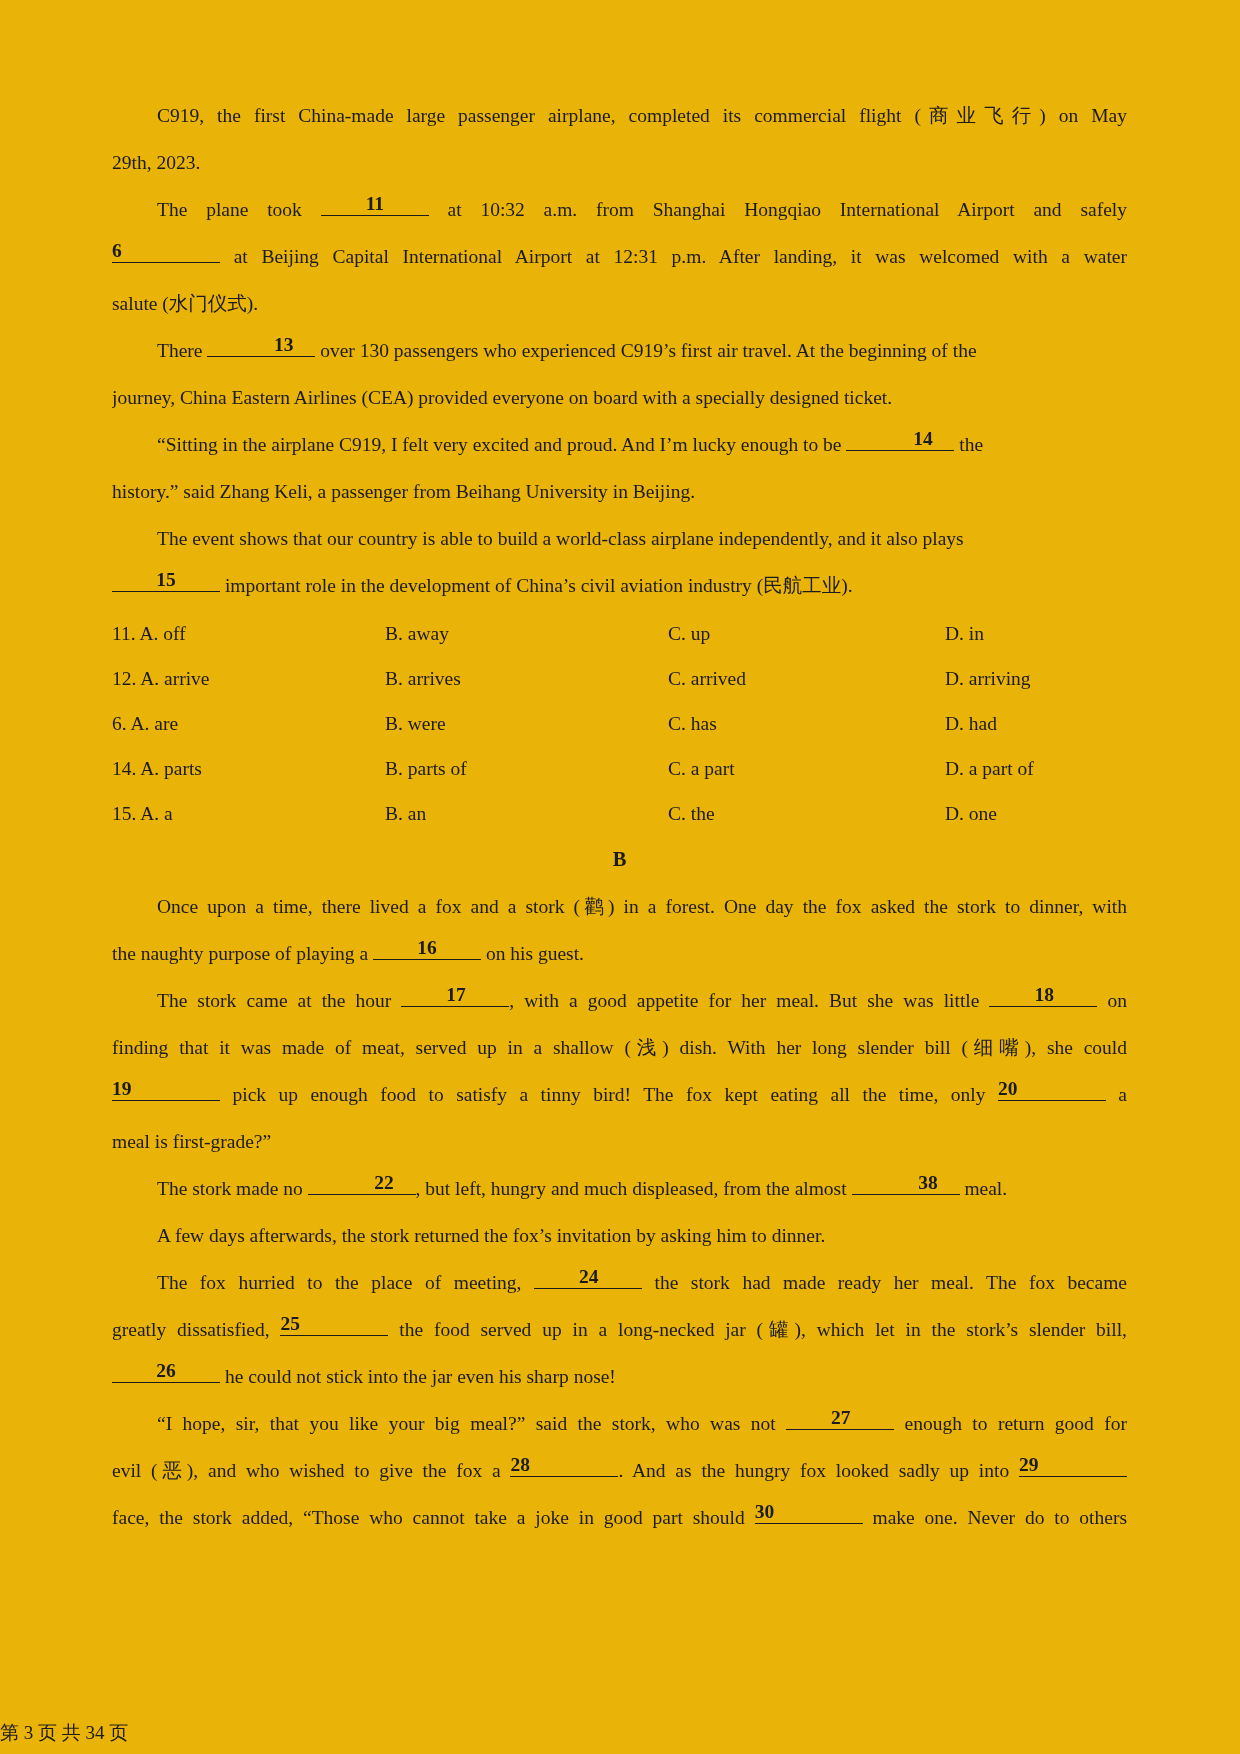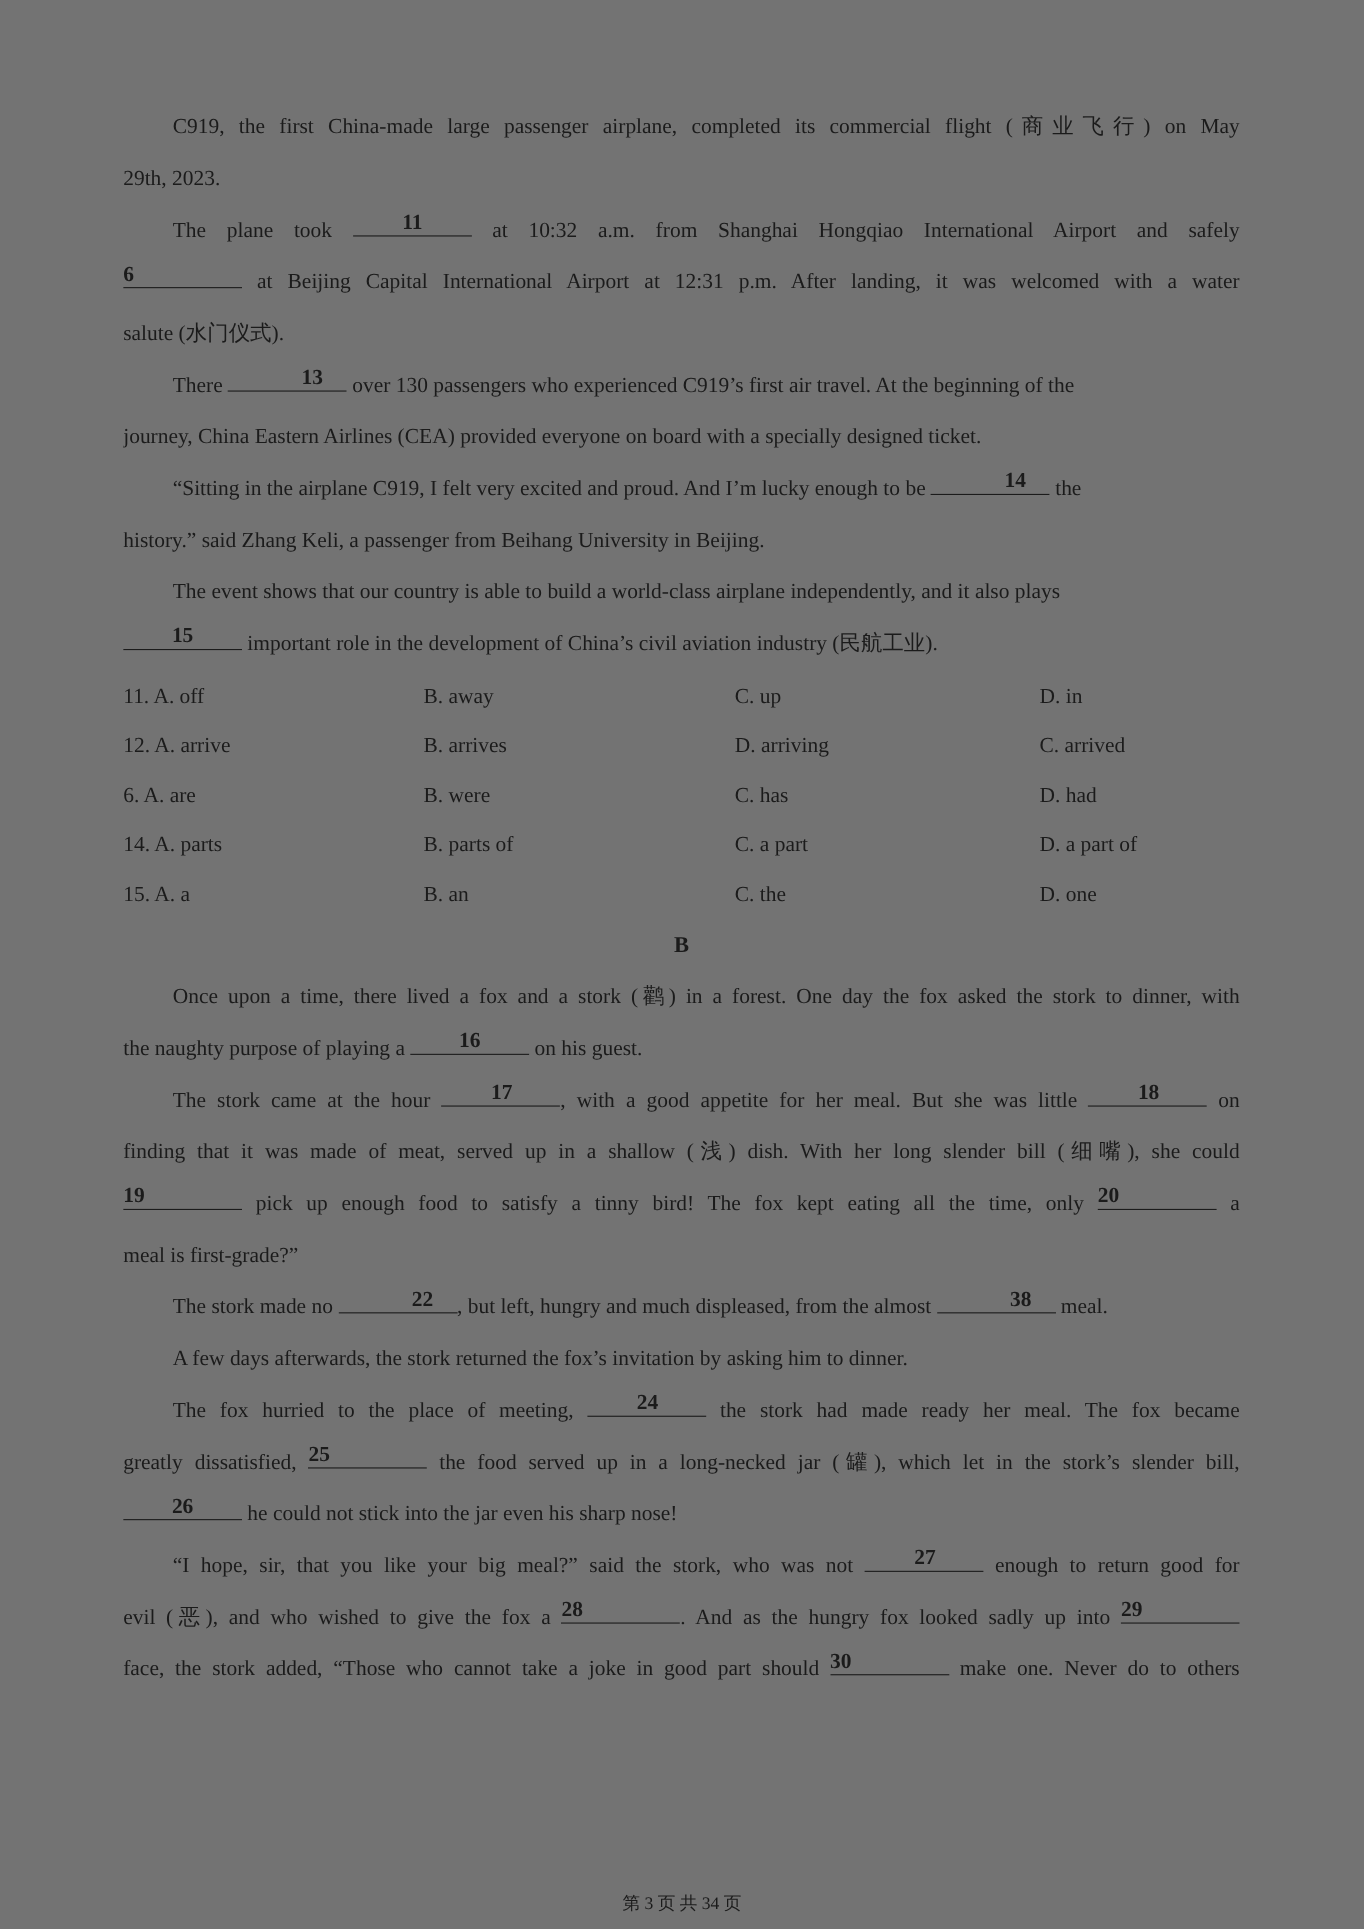--- a/index.html
+++ b/index.html
@@ -1,20 +1,20 @@
 <!DOCTYPE html>
 <html><head>
 <meta charset="utf-8">
 <style>
   html,body{margin:0;padding:0;background:#ffffff;}
   .page{
     position:relative;
     width:1240px;height:1754px;
     margin:0 auto;
-    background:#737373;
+    background:#eab308;
     color:#1b1b1b;
     font-family:"Liberation Serif","DejaVu Serif",serif;
     font-size:19.5px;
     box-sizing:border-box;
     padding:92px 113px 0 112px;
     overflow:hidden;
   }
   .line{
     height:47px;line-height:47px;
     overflow:hidden;
@@ -43,22 +43,22 @@
   .q-cell{overflow:hidden;white-space:nowrap;}
   .section-header{
     height:47px;line-height:47px;
     text-align:center;
     font-weight:bold;
     font-size:20.5px;
   }
   .footer{
     position:absolute;
     left:0;right:0;top:1720px;
-    text-align:center;
-    font-size:16px;
+    text-align:left;
+    font-size:19px;
     color:#1b1b1b;
   }
 </style>
 </head>
 <body>
 
 <div class="page">
   <div id="passage-a">
       <div class="line indent justify"><span class="seg">C919, the first China-made large passenger airplane, completed its commercial flight (商业飞行) on May</span></div>
       <div class="line"><span class="seg">29th, 2023.</span></div>
@@ -75,22 +75,22 @@
   <div class="questions" id="questions">
       <div class="q-row">
         <div class="q-cell">11. A. off</div>
         <div class="q-cell">B. away</div>
         <div class="q-cell">C. up</div>
         <div class="q-cell">D. in</div>
       </div>
       <div class="q-row">
         <div class="q-cell">12. A. arrive</div>
         <div class="q-cell">B. arrives</div>
+        <div class="q-cell">C. arrived</div>
         <div class="q-cell">D. arriving</div>
-        <div class="q-cell">C. arrived</div>
       </div>
       <div class="q-row">
         <div class="q-cell">6. A. are</div>
         <div class="q-cell">B. were</div>
         <div class="q-cell">C. has</div>
         <div class="q-cell">D. had</div>
       </div>
       <div class="q-row">
         <div class="q-cell">14. A. parts</div>
         <div class="q-cell">B. parts of</div>

